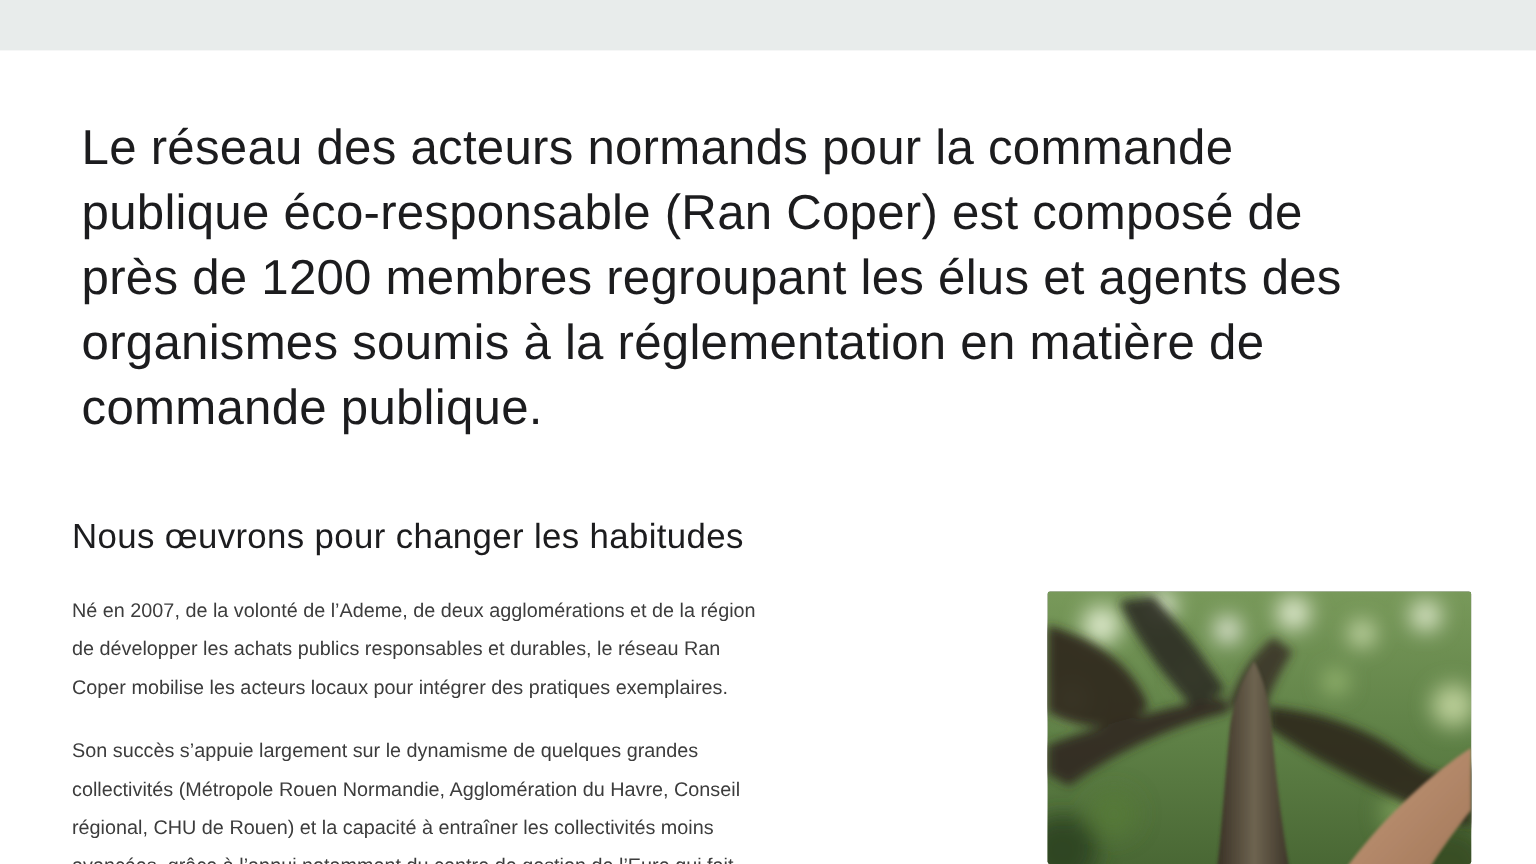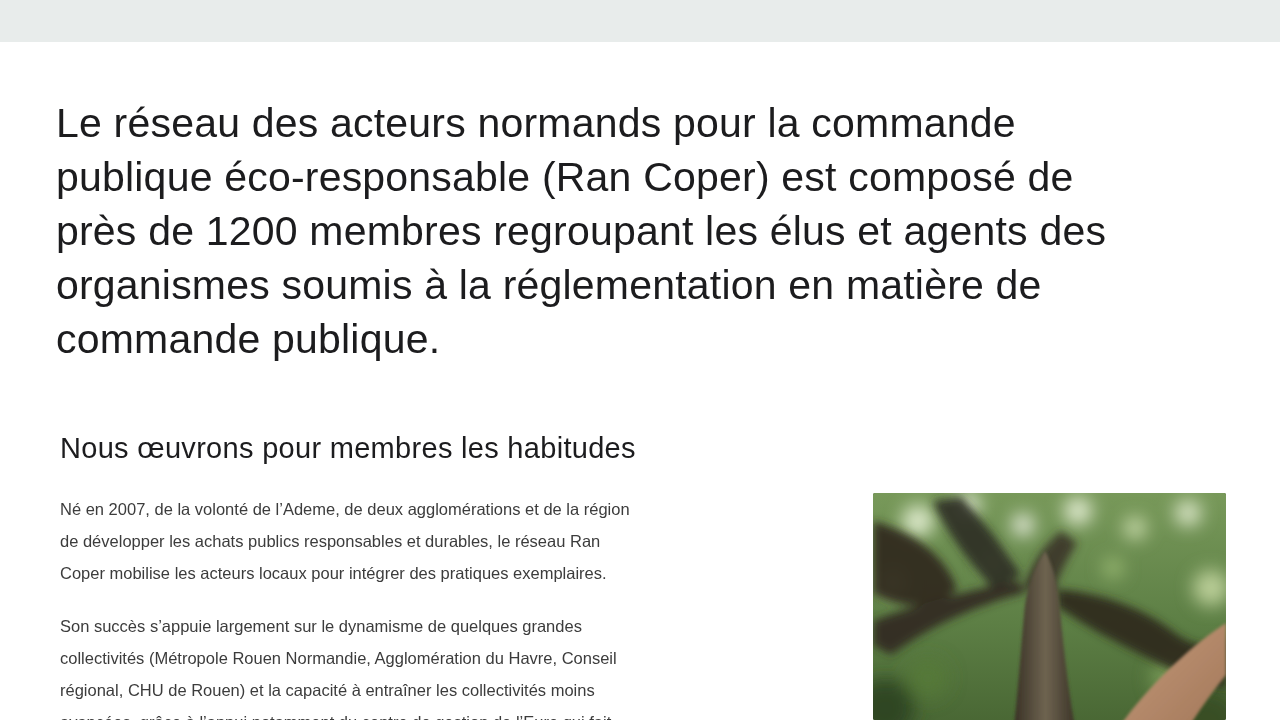--- a/index.html
+++ b/index.html
@@ -7,21 +7,21 @@
   body {
     width: 1280px; height: 720px; overflow: hidden; position: relative;
     background: var(--page-background, #ffffff);
     font-family: "Liberation Sans", "DejaVu Sans", sans-serif;
   }
   .top-band {
     position: absolute; left: 0; top: 0; width: 1280px; height: 42px;
     background: var(--top-band, #e8eceb);
   }
   .intro-heading {
-    position: absolute; left: 56px; top: 96px; margin: 0; width: 1170px;
+    position: absolute; left: 68px; top: 96px; margin: 0; width: 1170px;
     font-size: 41px; line-height: 54px; font-weight: 400;
     letter-spacing: 0.2px;
     color: var(--heading-text, #1c1c1e);
     white-space: pre-line;
   }
   .text-col {
     position: absolute; left: 60px; top: 428px; width: 700px;
   }
   .subheading {
     margin: 0 0 25px 0;
@@ -47,21 +47,21 @@
 <div class="top-band"></div>
 
 <main>
   <h1 class="intro-heading">Le réseau des acteurs normands pour la commande
 publique éco-responsable (Ran Coper) est composé de
 près de 1200 membres regroupant les élus et agents des
 organismes soumis à la réglementation en matière de
 commande publique.</h1>
 
   <section class="text-col">
-    <h2 class="subheading">Nous œuvrons pour membres les habitudes</h2>
+    <h2 class="subheading">Nous œuvrons pour changer les habitudes</h2>
     <p class="body-par">Né en 2007, de la volonté de l’Ademe, de deux agglomérations et de la région
 de développer les achats publics responsables et durables, le réseau Ran
 Coper mobilise les acteurs locaux pour intégrer des pratiques exemplaires.</p>
     <p class="body-par">Son succès s’appuie largement sur le dynamisme de quelques grandes
 collectivités (Métropole Rouen Normandie, Agglomération du Havre, Conseil
 régional, CHU de Rouen) et la capacité à entraîner les collectivités moins
 avancées, grâce à l’appui notamment du centre de gestion de l’Eure qui fait</p>
   </section>
 
   <figure class="photo">

